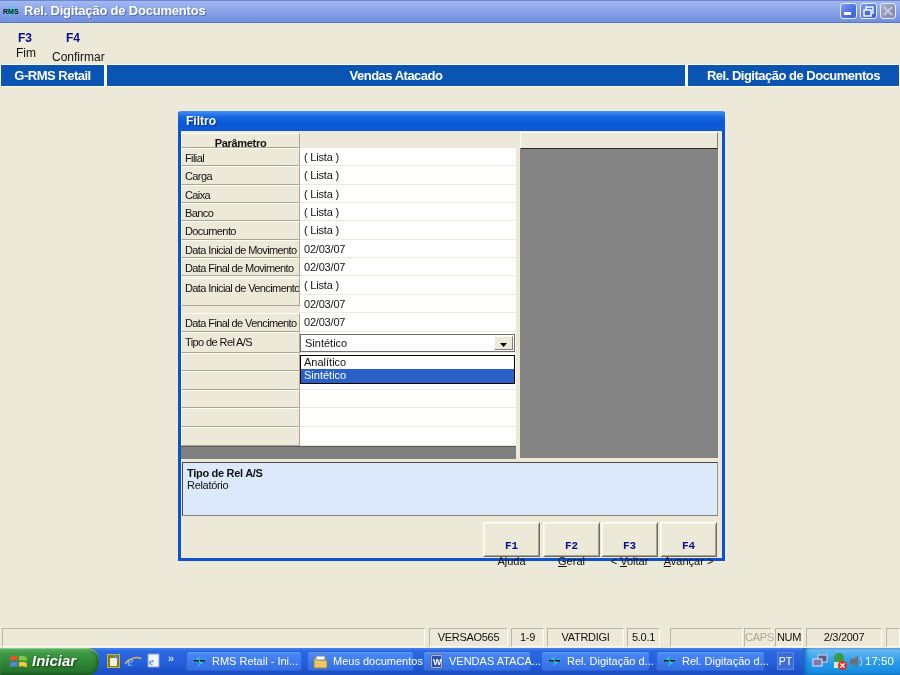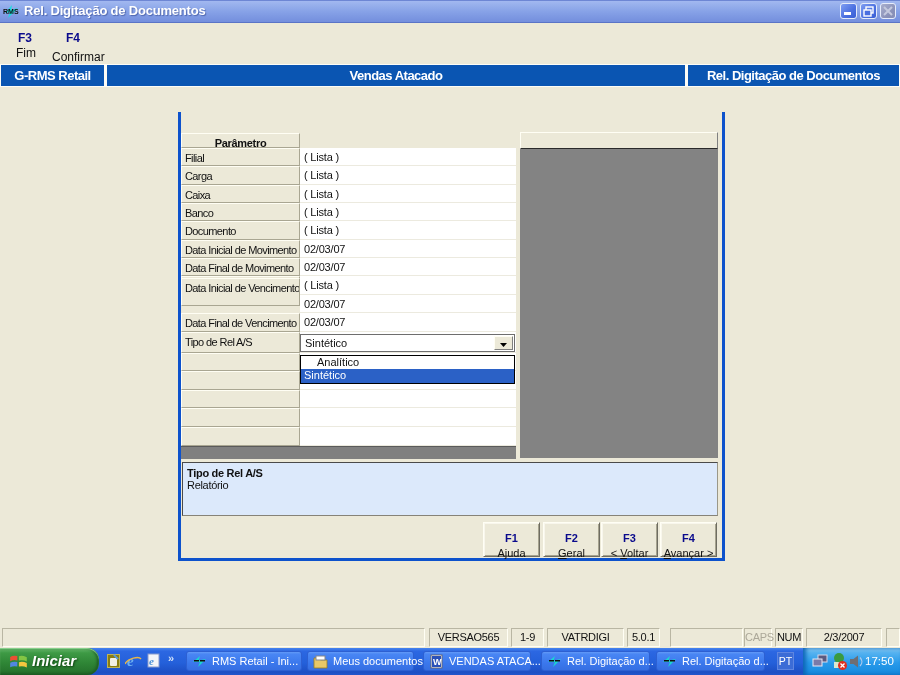--- a/index.html
+++ b/index.html
@@ -57,21 +57,21 @@
   border:1px solid; border-color:#fffef4 #a9a692 #a9a692 #fffef4;
   font-size:11px; letter-spacing:-0.6px; white-space:nowrap; overflow:hidden;
   color:#111; padding:3px 0 0 3px; }
 .vcell { position:absolute; left:119px; width:216px; background:#fff;
   border-bottom:1px solid #eceadf; font-size:11px; letter-spacing:-0.2px; white-space:nowrap;
   color:#111; padding:3px 0 0 4px; }
 .hdr { font-weight:bold; font-size:11px; text-align:center; padding-left:0; letter-spacing:-0.3px; }
 .dbtn { width:57px; height:35px; background:#ECE9D8; text-align:center;
   border:1px solid; border-color:#fffef4 #6e6c61 #6e6c61 #fffef4;
   box-shadow:1px 1px 0 #f8f6ec inset, -1px -1px 0 #a5a28e inset; }
-.bk { color:#0a0a8c; font-weight:bold; font-size:11px; margin-top:9px; }
+.bk { color:#0a0a8c; font-weight:bold; font-size:11px; margin-top:17px;font-family:Liberation Mono, monospace; }
 .bl { color:#111; font-size:11px; margin-top:3px; }
 </style>
 </head>
 <body>
 
 <div id="titlebar" class="abs"></div>
 <svg class="abs" style="left:3px;top:4px" width="18" height="15" viewBox="0 0 18 15">
   <path d="M2 9 L9 1 L8 6 L15 4 L5 14 L7 8 Z" fill="#19e0e0"></path>
   <text x="0" y="10" font-size="7" font-weight="bold" fill="#101010" font-family="Liberation Sans">RMS</text>
 </svg>
@@ -97,20 +97,23 @@
 <div class="abs fkey" style="left:66px;top:31px">F4</div>
 <div class="abs flabel" style="left:52px;top:50px">Confirmar</div>
 
 <div id="bluebar" class="abs">
   <div class="seg" style="left:1px;width:103px">G-RMS Retail</div>
   <div class="seg" style="left:107px;width:578px">Vendas Atacado</div>
   <div class="seg" style="left:688px;width:211px">Rel. Digitação de Documentos</div>
 </div>
 
 <div id="dialog" class="abs">
+  <div id="dtitle">
+      <span>Filtro</span>
+    </div>
 
   <div class="pcell hdr" style="top:21px;height:15px;width:119px">Parâmetro</div>
 
   <div class="pcell" style="top:36px;height:18px">Filial</div>
   <div class="vcell" style="top:36px;height:18px">( Lista )</div>
   <div class="pcell" style="top:54px;height:19px">Carga</div>
   <div class="vcell" style="top:54px;height:19px">( Lista )</div>
   <div class="pcell" style="top:73px;height:18px">Caixa</div>
   <div class="vcell" style="top:73px;height:18px">( Lista )</div>
   <div class="pcell" style="top:91px;height:18px">Banco</div>
@@ -146,21 +149,21 @@
   <div class="abs" style="left:119px;top:222px;width:215px;height:18px;background:#fff;border:1px solid #6e6e6e">
     <div style="position:absolute;left:4px;top:2px;font-size:11px;color:#111">Sintético</div>
     <div style="position:absolute;right:1px;top:1px;width:19px;height:14px;background:#ECE9D8;border:1px solid;border-color:#fffef4 #808080 #808080 #fffef4">
       <svg width="17" height="12" viewBox="0 0 17 12">
           <path d="M5 4 L12 4 L8.5 8 Z" fill="#000"></path>
         </svg>
     </div>
   </div>
 
   <div class="abs" style="left:119px;top:243px;width:215px;height:29px;background:#fff;border:1px solid #000;z-index:5">
-    <div style="position:absolute;left:0;top:0;width:213px;height:13px;font-size:11px;color:#111;padding-left:16px">Analítico</div>
+    <div style="position:absolute;left:0;top:0;width:213px;height:13px;font-size:11px;color:#111;padding-left:3px">Analítico</div>
     <div style="position:absolute;left:0;top:13px;width:213px;height:14px;background:#2b61c6;color:#fff;font-size:11px;padding-left:3px">Sintético</div>
   </div>
 
   <div class="abs" style="left:339px;top:20px;width:198px;height:326px;background:#838383">
     <div style="position:absolute;left:0;top:0;width:198px;height:17px;background:#ECE9D8;border:1px solid;border-color:#fffef4 #808080 #2a2a2a #fffef4"></div>
   </div>
 
   <div class="abs" style="left:1px;top:350px;width:536px;height:54px;background:#dce9fb;border:1px solid;border-color:#4a4a4a #9a9788 #868378 #4a4a4a">
     <div style="position:absolute;left:4px;top:4px;font-size:11px;font-weight:bold;letter-spacing:-0.3px;color:#111">Tipo de Rel A/S</div>
     <div style="position:absolute;left:4px;top:16px;font-size:11px;letter-spacing:-0.3px;color:#111">Relatório</div>

